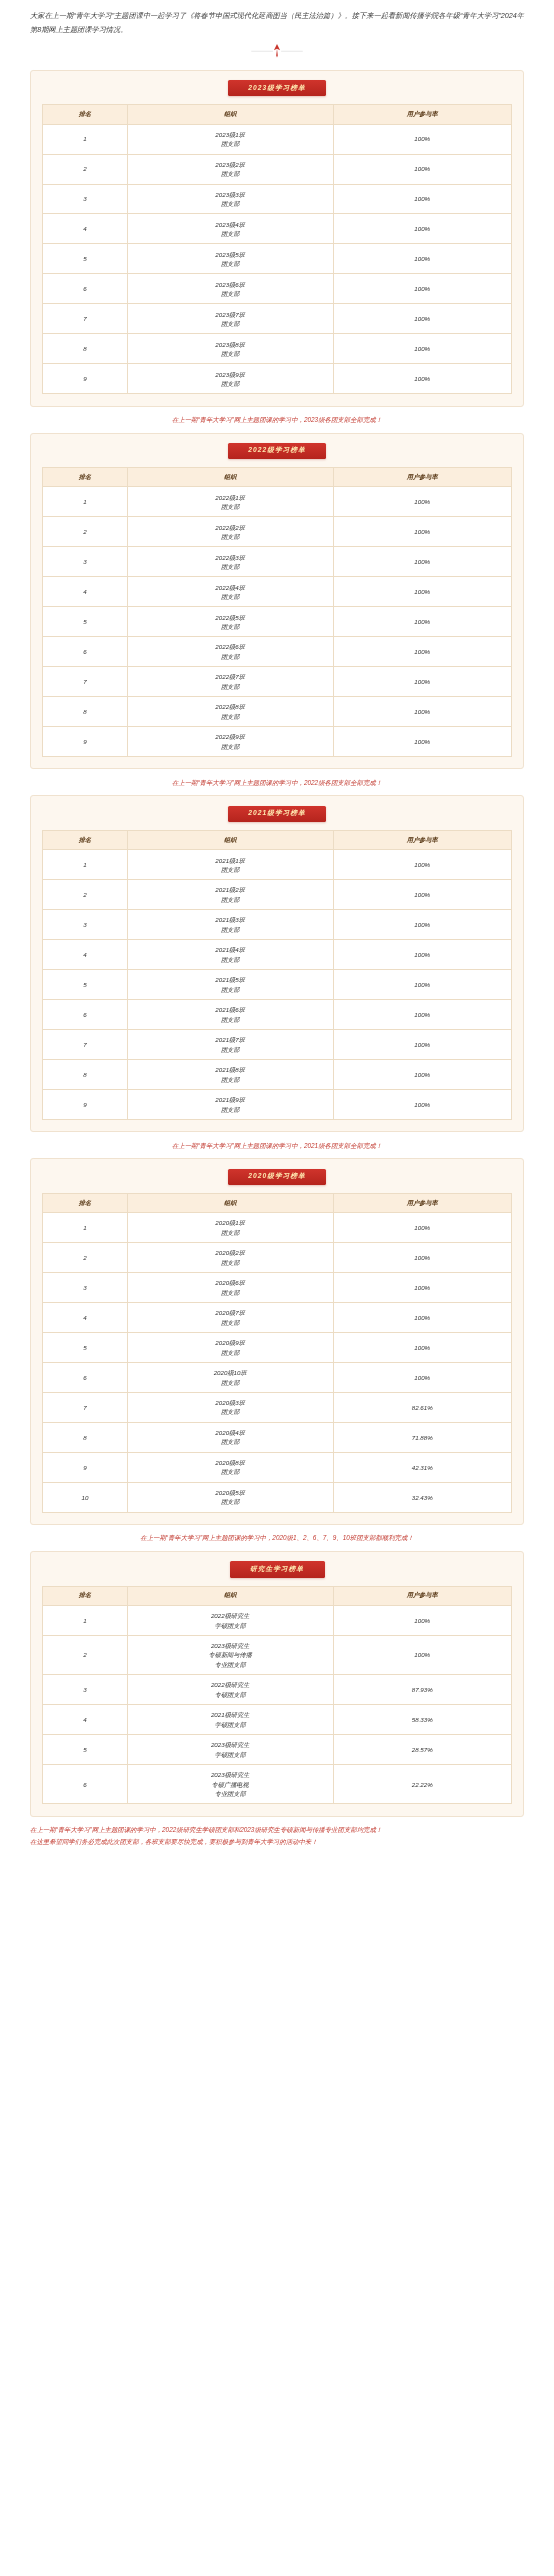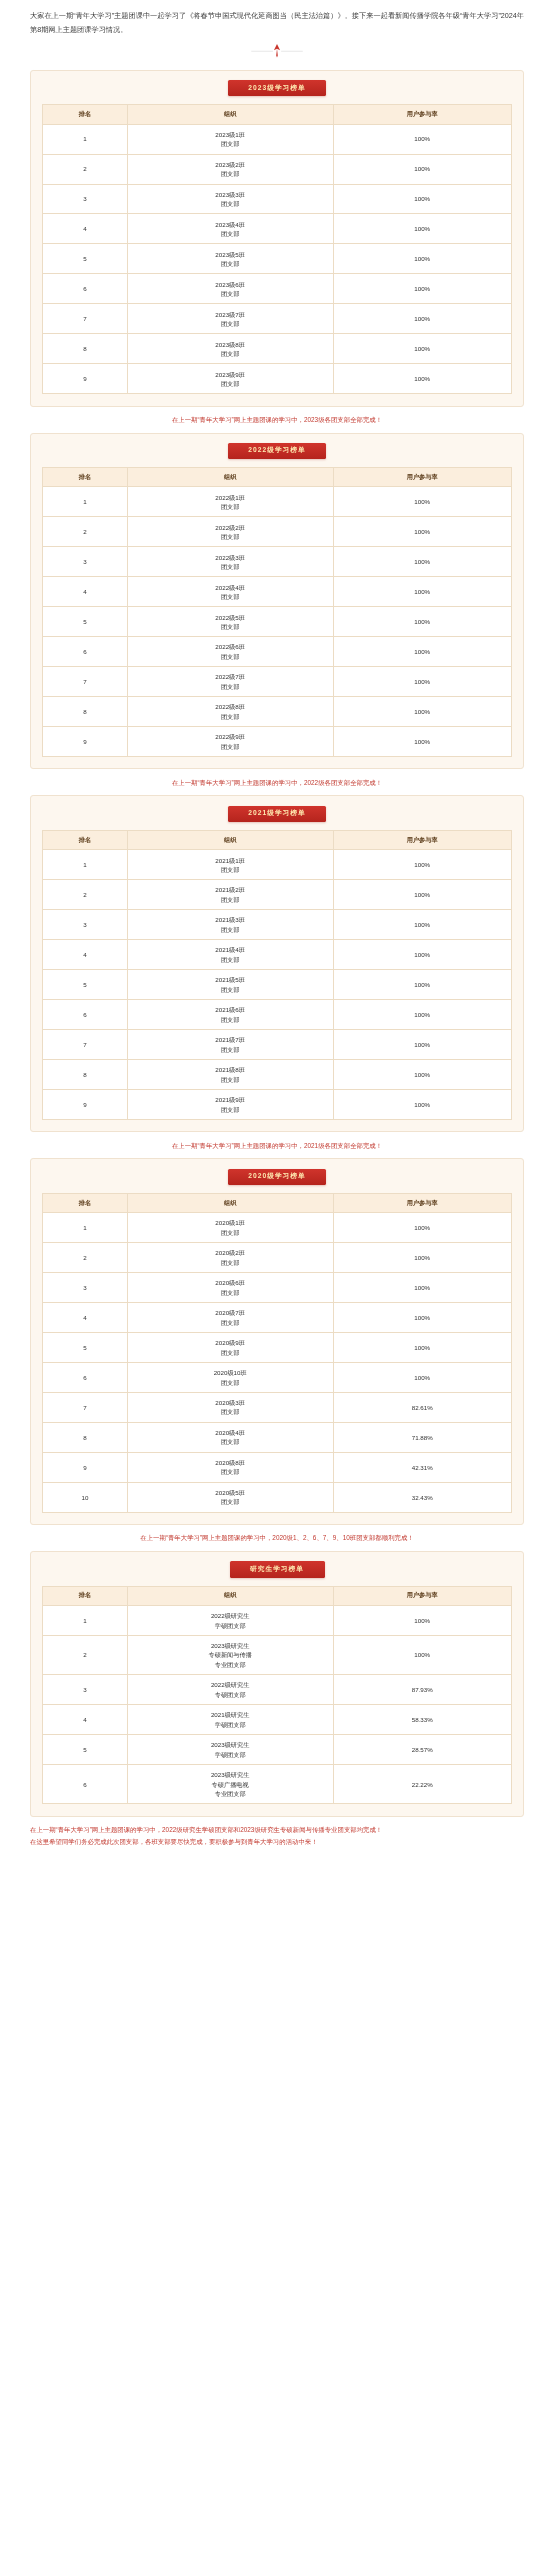--- a/index.html
+++ b/index.html
@@ -6,20 +6,21 @@
   html, body {
     margin: 0; padding: 0;
     background: #ffffff;
     font-family: "Liberation Sans", sans-serif;
   }
   .page {
     width: 529px;
     margin: 0 auto;
     background: #fff;
     padding: 0 0 20.6px 0;
+    font-style: italic;
   }
   .intro {
     font-size: 7.2px;
     line-height: 1.9;
     color: #3a3a3a;
     padding: 9.3px 17.5px 3.1px 17.5px;
     text-align: justify;
   }
   .divider-art {
     text-align: center;

